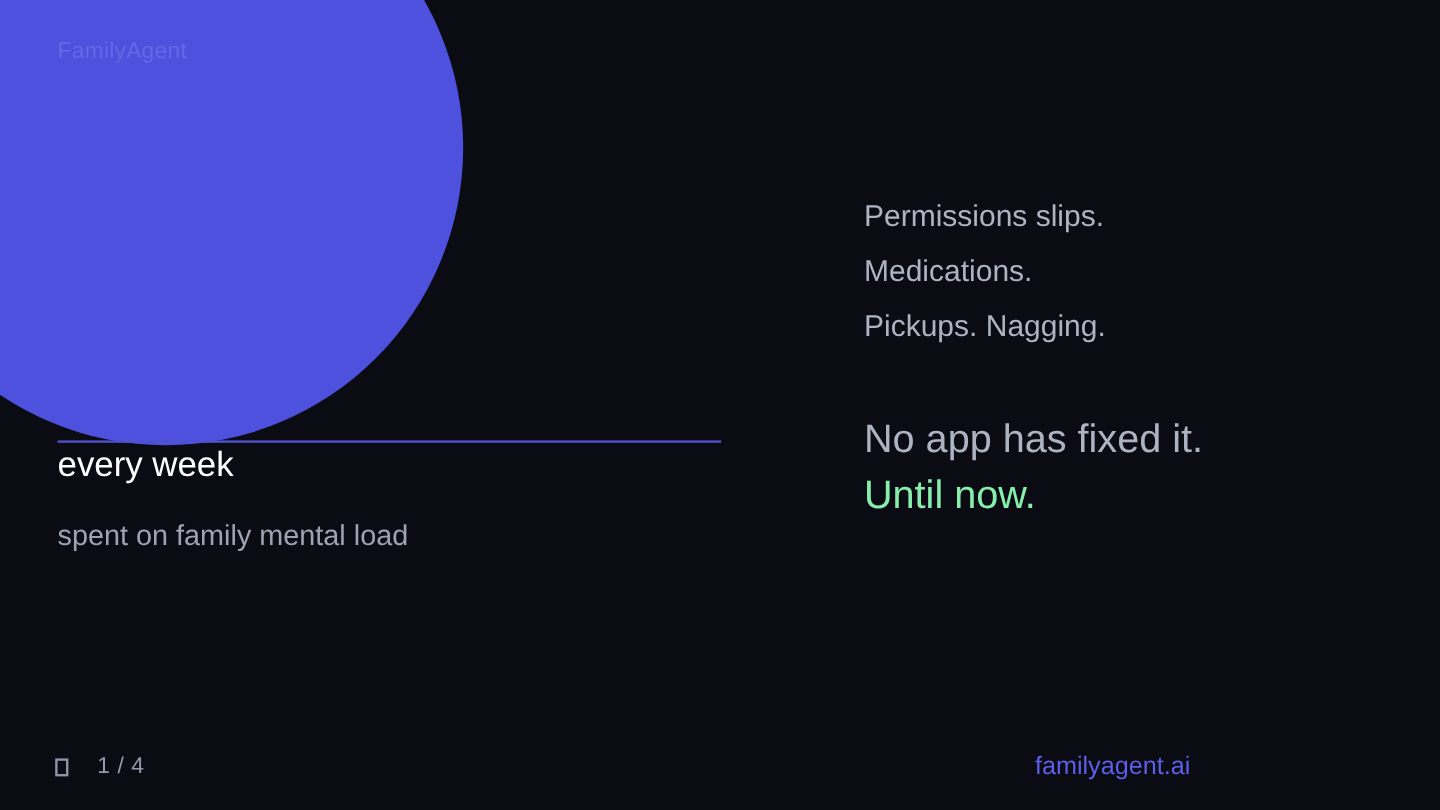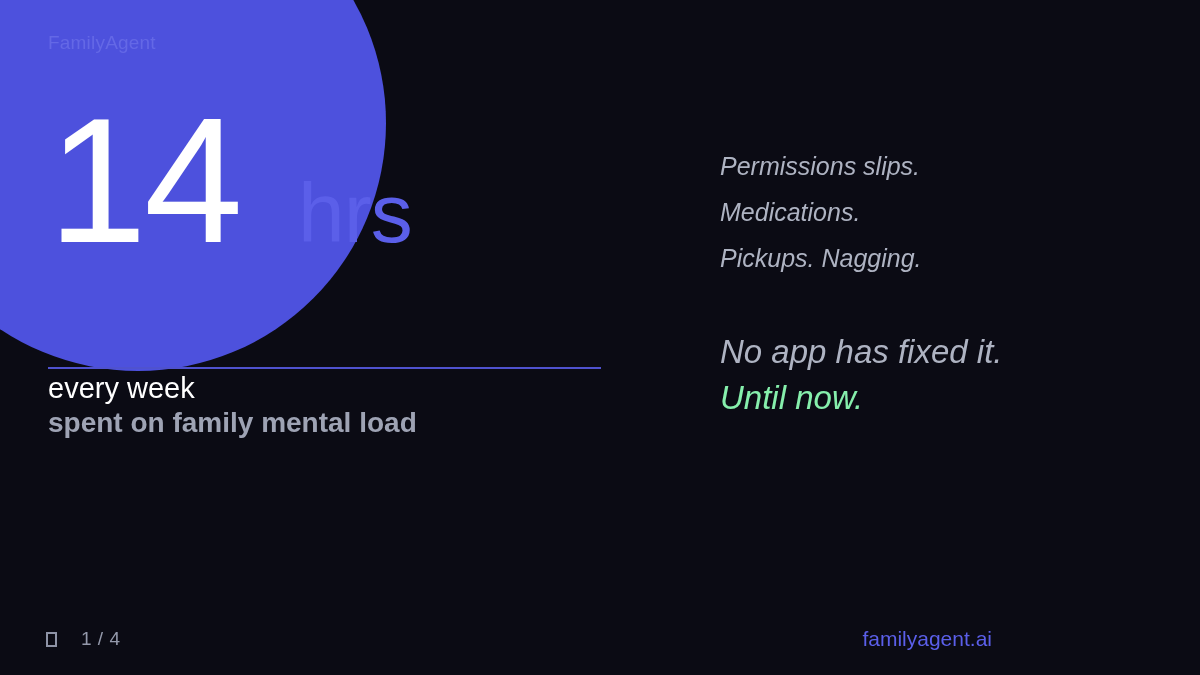--- a/index.html
+++ b/index.html
@@ -90,35 +90,33 @@
     top: 374px;
     z-index: 3;
   }
   .caption-primary {
     font-size: 29px;
     line-height: 1.0;
     color: #ffffff;
     white-space: nowrap;
   }
   .caption-secondary {
-    margin-top: 6px;
-    font-size: 28px;
+    margin-top: 32px;
+    font-size: 24px;
     line-height: 1.0;
     color: #9ea3b4;
     white-space: nowrap;
-    font-weight: bold;
   }
 
   
   .right-col {
     position: absolute;
     left: 720px;
-    top: 143px;
-    z-index: 3;
-    font-style: italic;
+    top: 157px;
+    z-index: 3;
   }
   .pain-list { margin: 0; }
   .pain-line {
     font-size: 25px;
     line-height: 46px;
     color: #aeb3c2;
     white-space: nowrap;
   }
   .verdict { margin-top: 48px; }
   .verdict-line {
@@ -166,24 +164,20 @@
 </style>
 </head>
 <body>
 
 <div class="slide">
 
   <div class="brand-circle"></div>
 
   <div class="brand-name">FamilyAgent</div>
 
-  <div class="hero">
-    <span class="hero-number">14</span>
-    <span class="hero-unit">hrs</span>
-  </div>
 
   <div class="divider"></div>
 
   <div class="caption">
     <div class="caption-primary">every week</div>
     <div class="caption-secondary">spent on family mental load</div>
   </div>
 
   <div class="right-col">
     <div class="pain-list">

